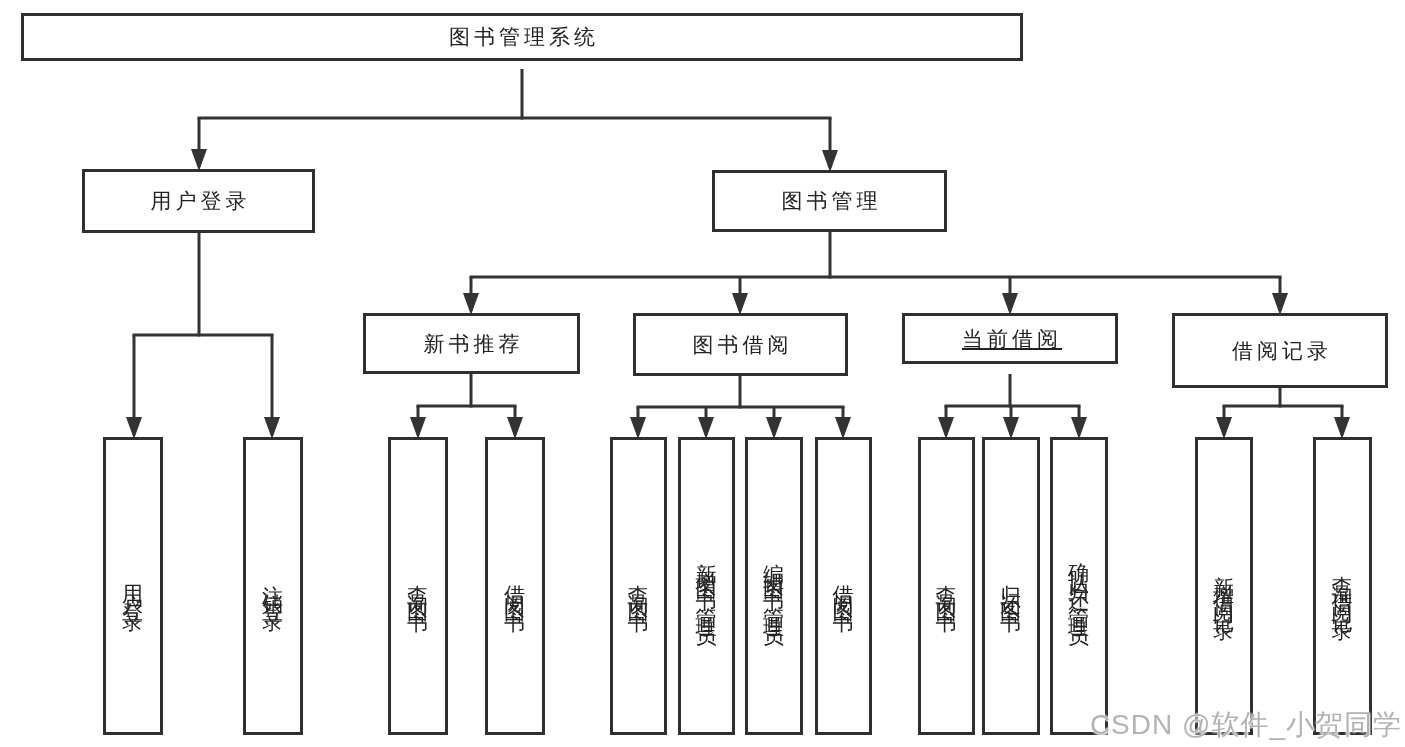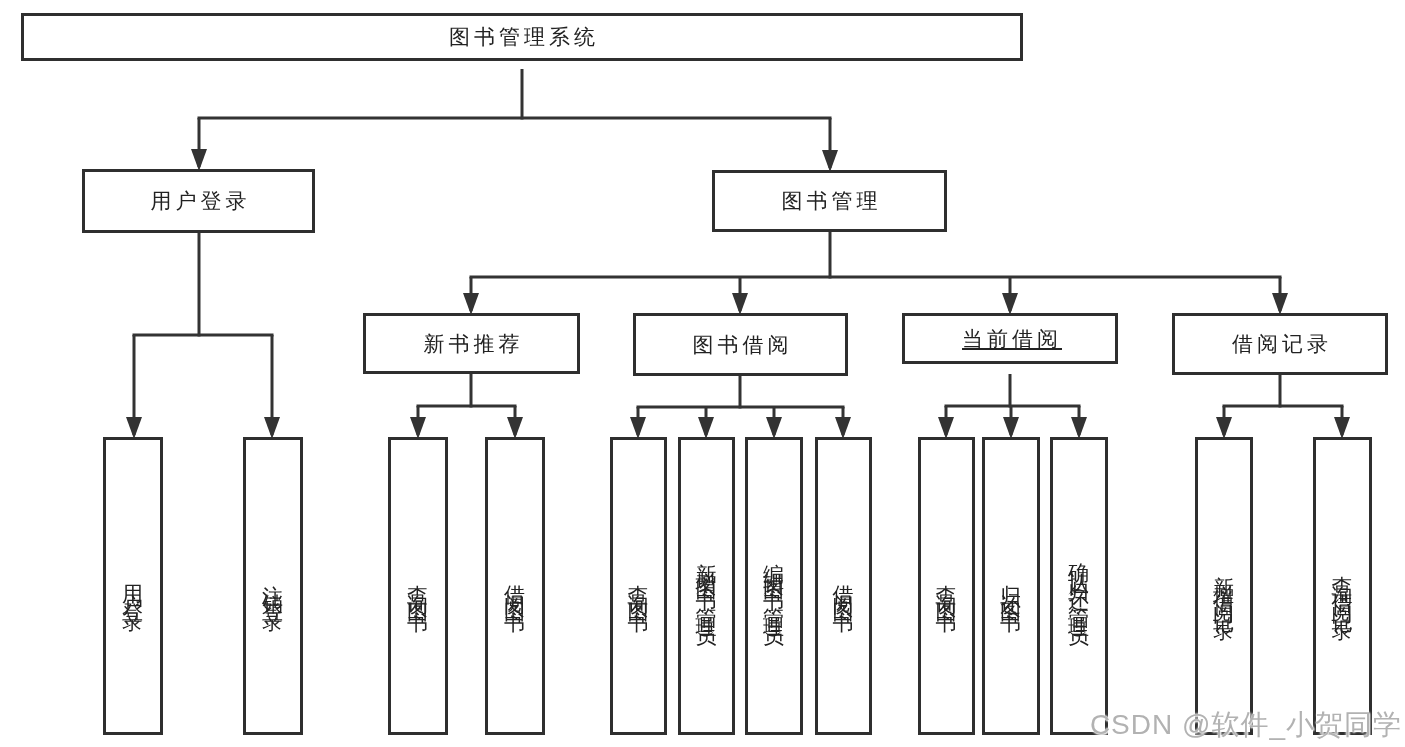--- a/index.html
+++ b/index.html
@@ -86,21 +86,21 @@
       </div>
       <div class="node h" style="left: 363px; top: 313px; width: 217px; height: 61px;">
         <span>新书推荐</span>
       </div>
       <div class="node h" style="left: 633px; top: 313px; width: 215px; height: 63px; text-align: right;">
         <span>图书借阅</span>
       </div>
       <div class="node h" style="left: 902px; top: 313px; width: 216px; height: 51px; text-decoration: underline;">
         <span>当前借阅</span>
       </div>
-      <div class="node h" style="left: 1172px; top: 313px; width: 216px; height: 62px;">
+      <div class="node h" style="left: 1172px; top: 313px; width: 216px; height: 75px;">
         <span>借阅记录</span>
       </div>
       <div class="node v" style="left: 103px; top: 437px; width: 60px; height: 298px;">
         <span>用户登录</span>
       </div>
       <div class="node v" style="left: 243px; top: 437px; width: 60px; height: 298px;">
         <span>注销登录</span>
       </div>
       <div class="node v" style="left: 388px; top: 437px; width: 60px; height: 298px;">
         <span>查询图书</span>

